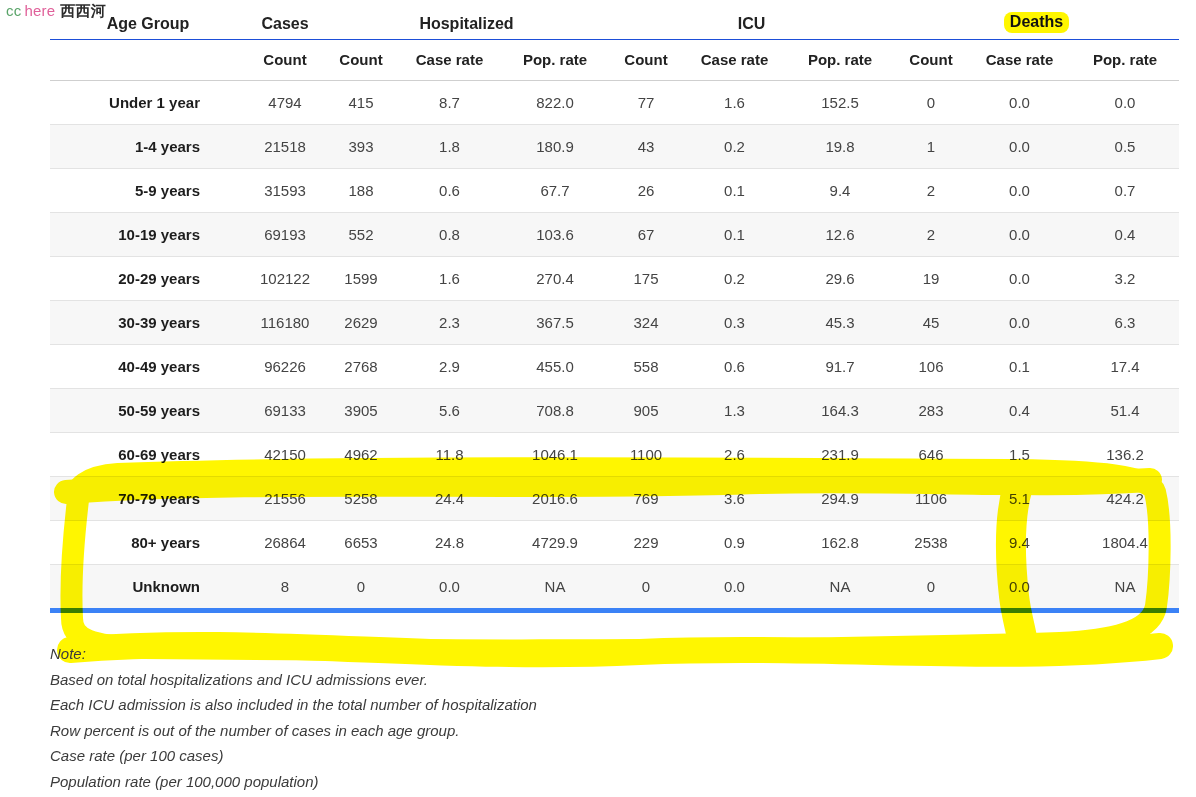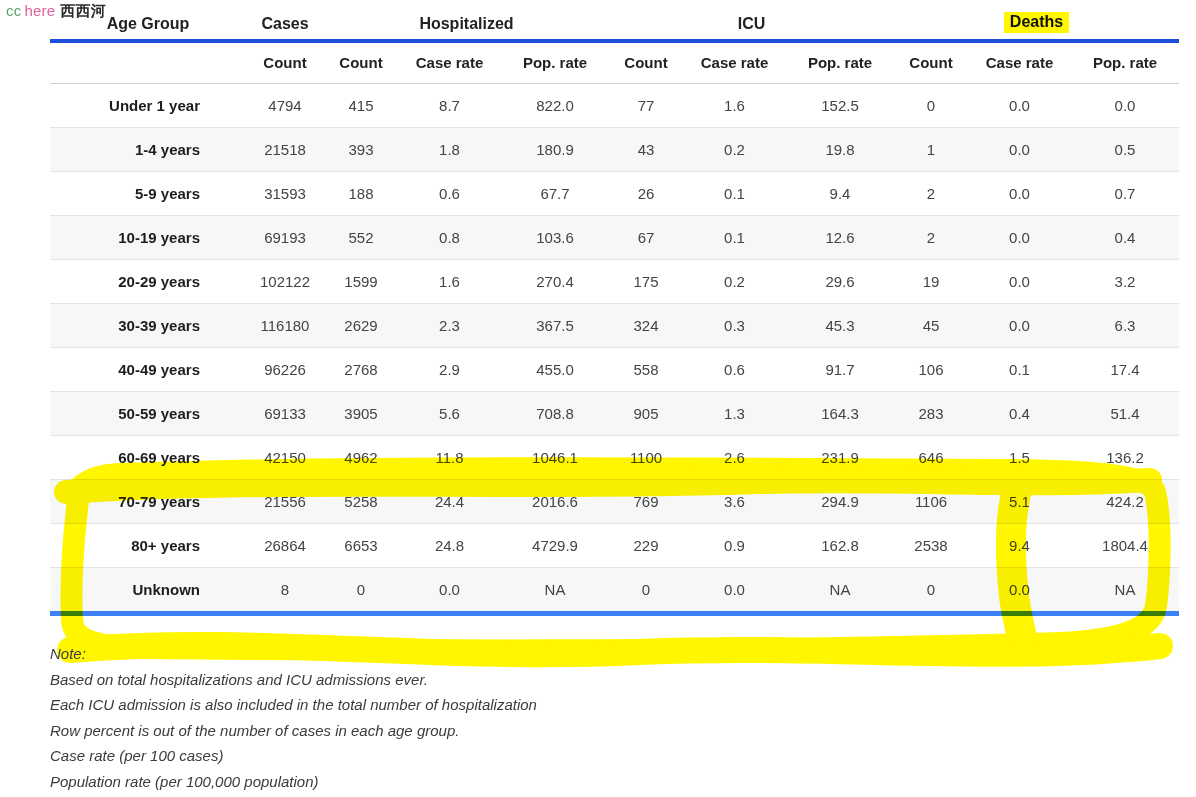--- a/index.html
+++ b/index.html
@@ -64,38 +64,39 @@
     background: #ffffff;
   }
   tr.grouprow th {
     height: 33px;
     vertical-align: bottom;
     padding-bottom: 6px;
     font-size: 16px;
     text-align: center;
   }
   tr.grouprow th.grp {
-    border-bottom: 4px solid #1d4ed8;
+    border-bottom: 1px solid #1d4ed8;
   }
 
   tr.subrow th {
     height: 38px;
     vertical-align: middle;
     font-size: 15px;
     text-align: center;
     border-bottom: 1px solid #cfcfcf;
     padding-bottom: 2px;
   }
   tr.subrow th.blank { border-bottom: 1px solid #cfcfcf; }
 
   .hl-deaths {
     background: #fff600;
     padding: 1px 6px 2px 6px;
     display: inline-block;
     color: #111111;
+    border-radius: 8px;
   }
 
   
   tbody td {
     height: 43px;
     font-size: 15px;
     color: #444444;
     text-align: center;
     border-bottom: 1px solid #e3e3e3;
     padding: 0;

